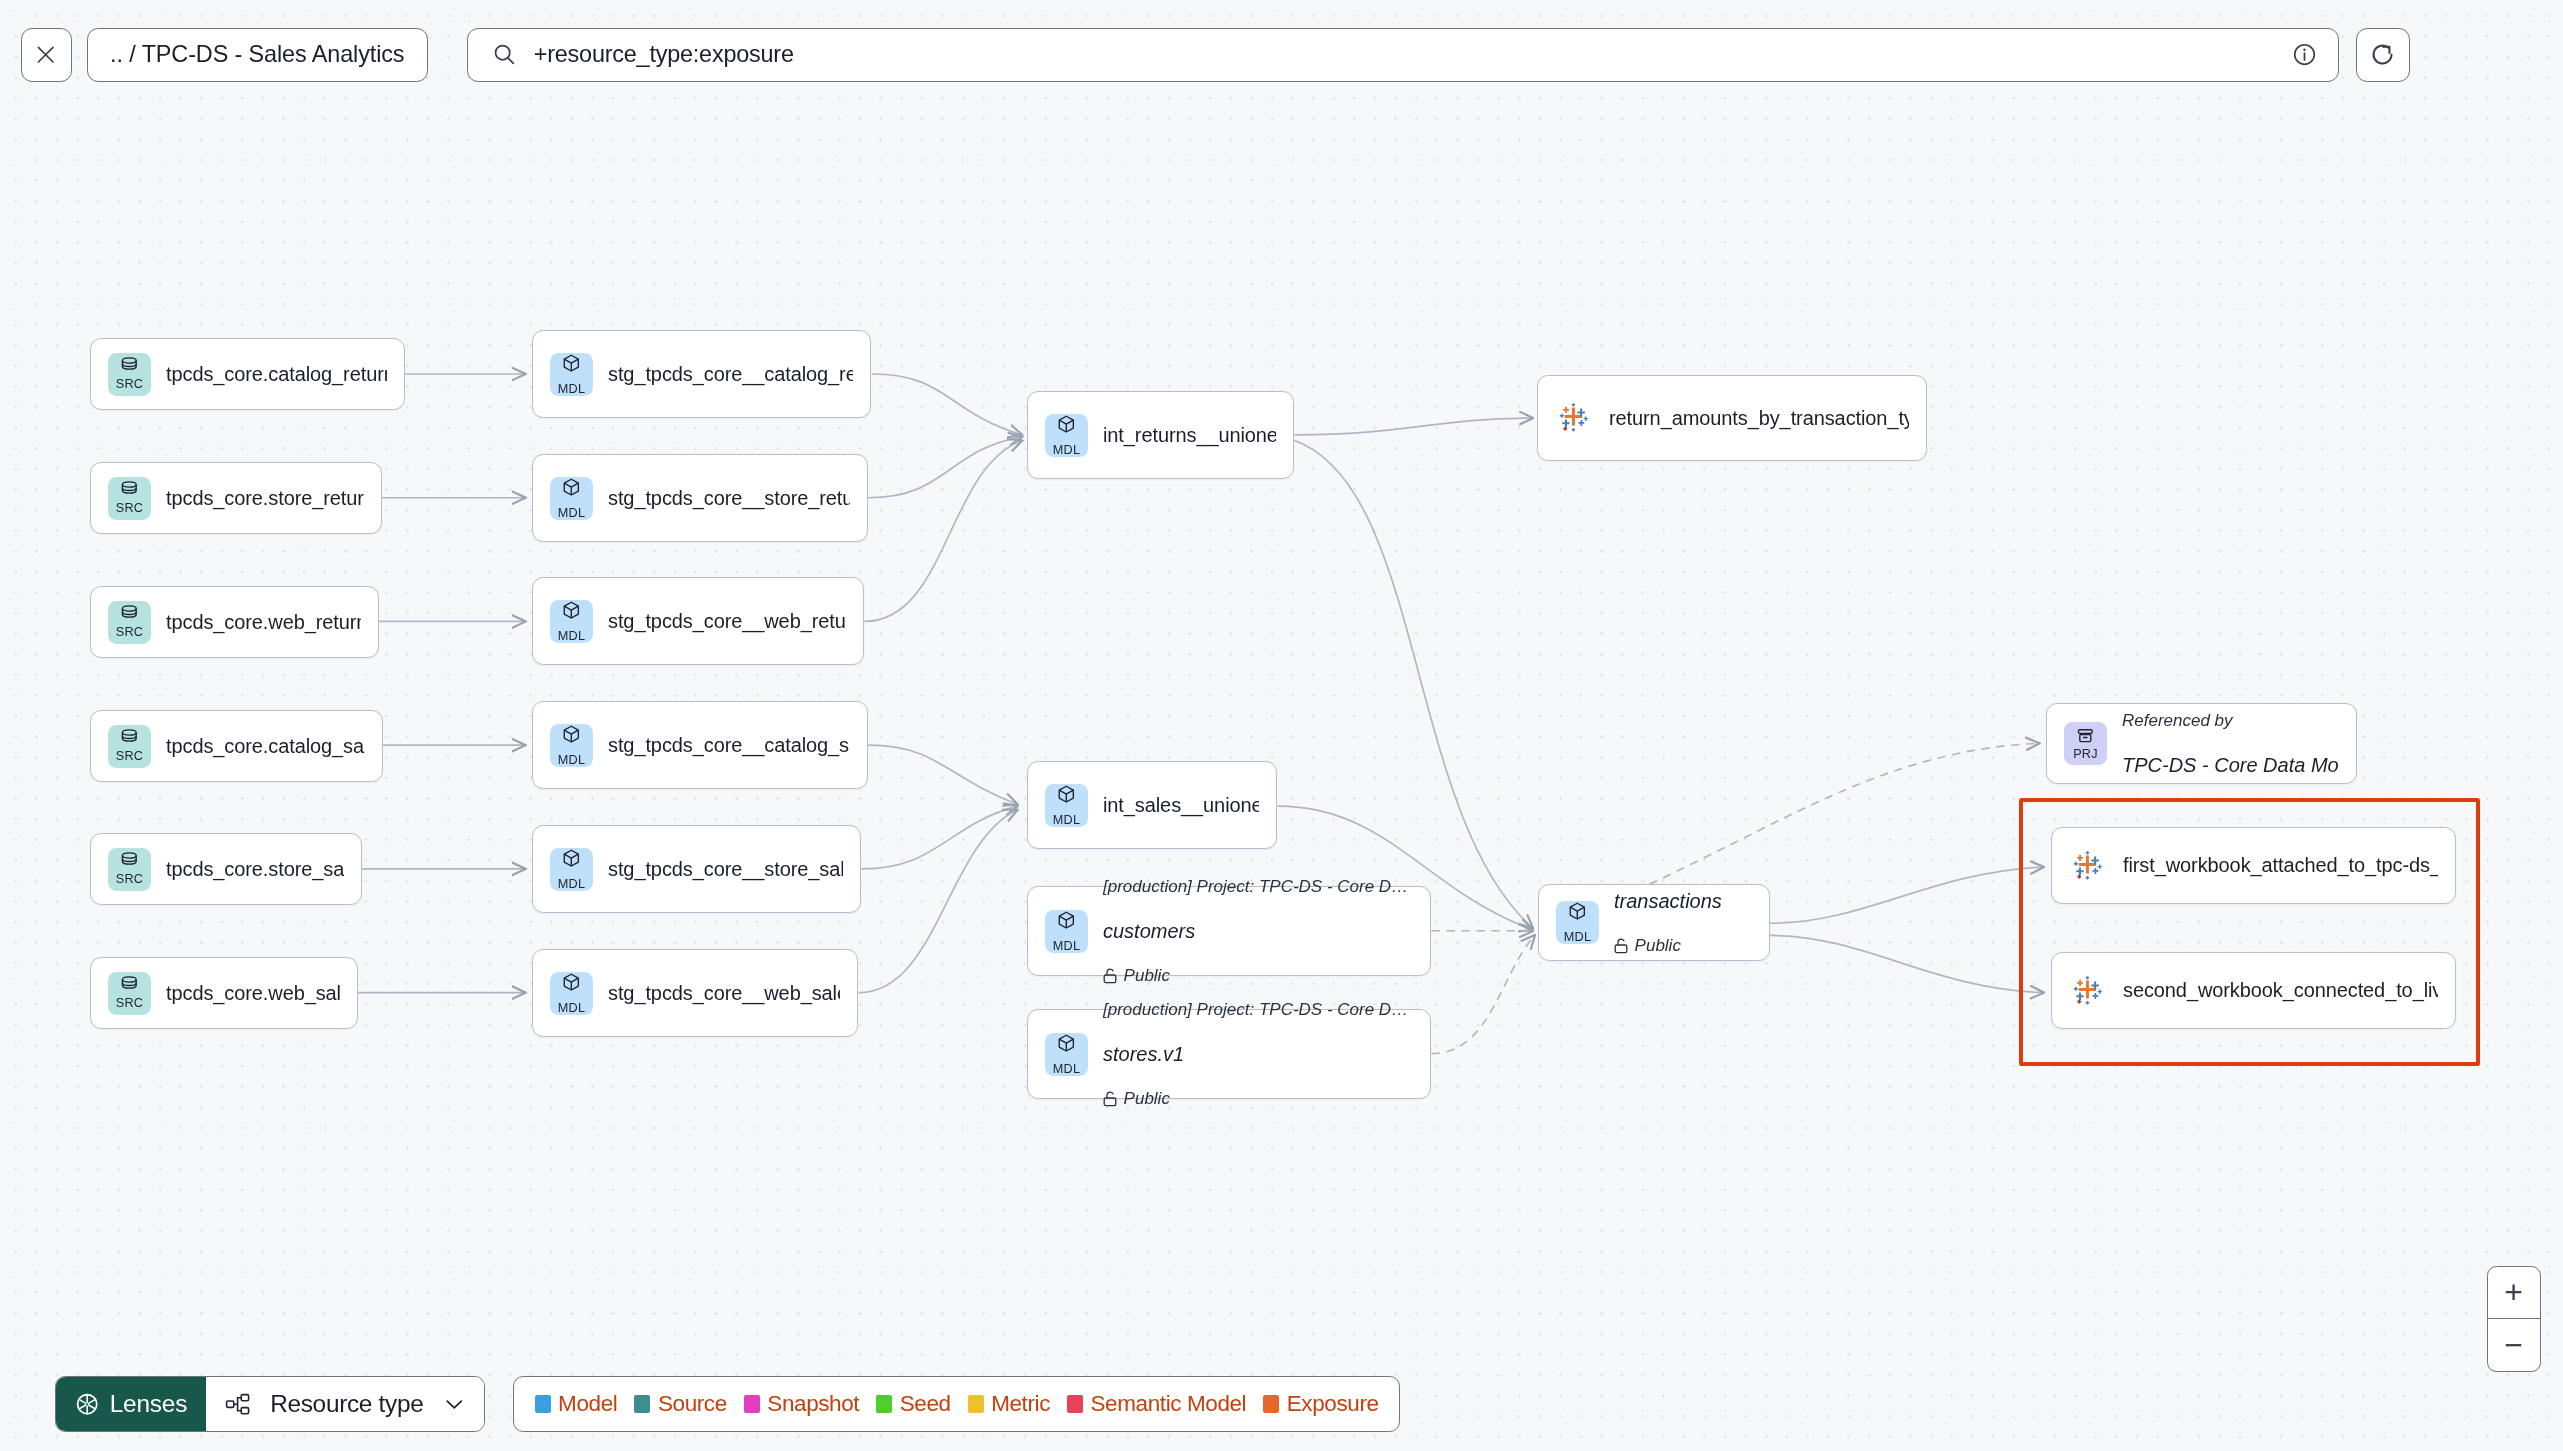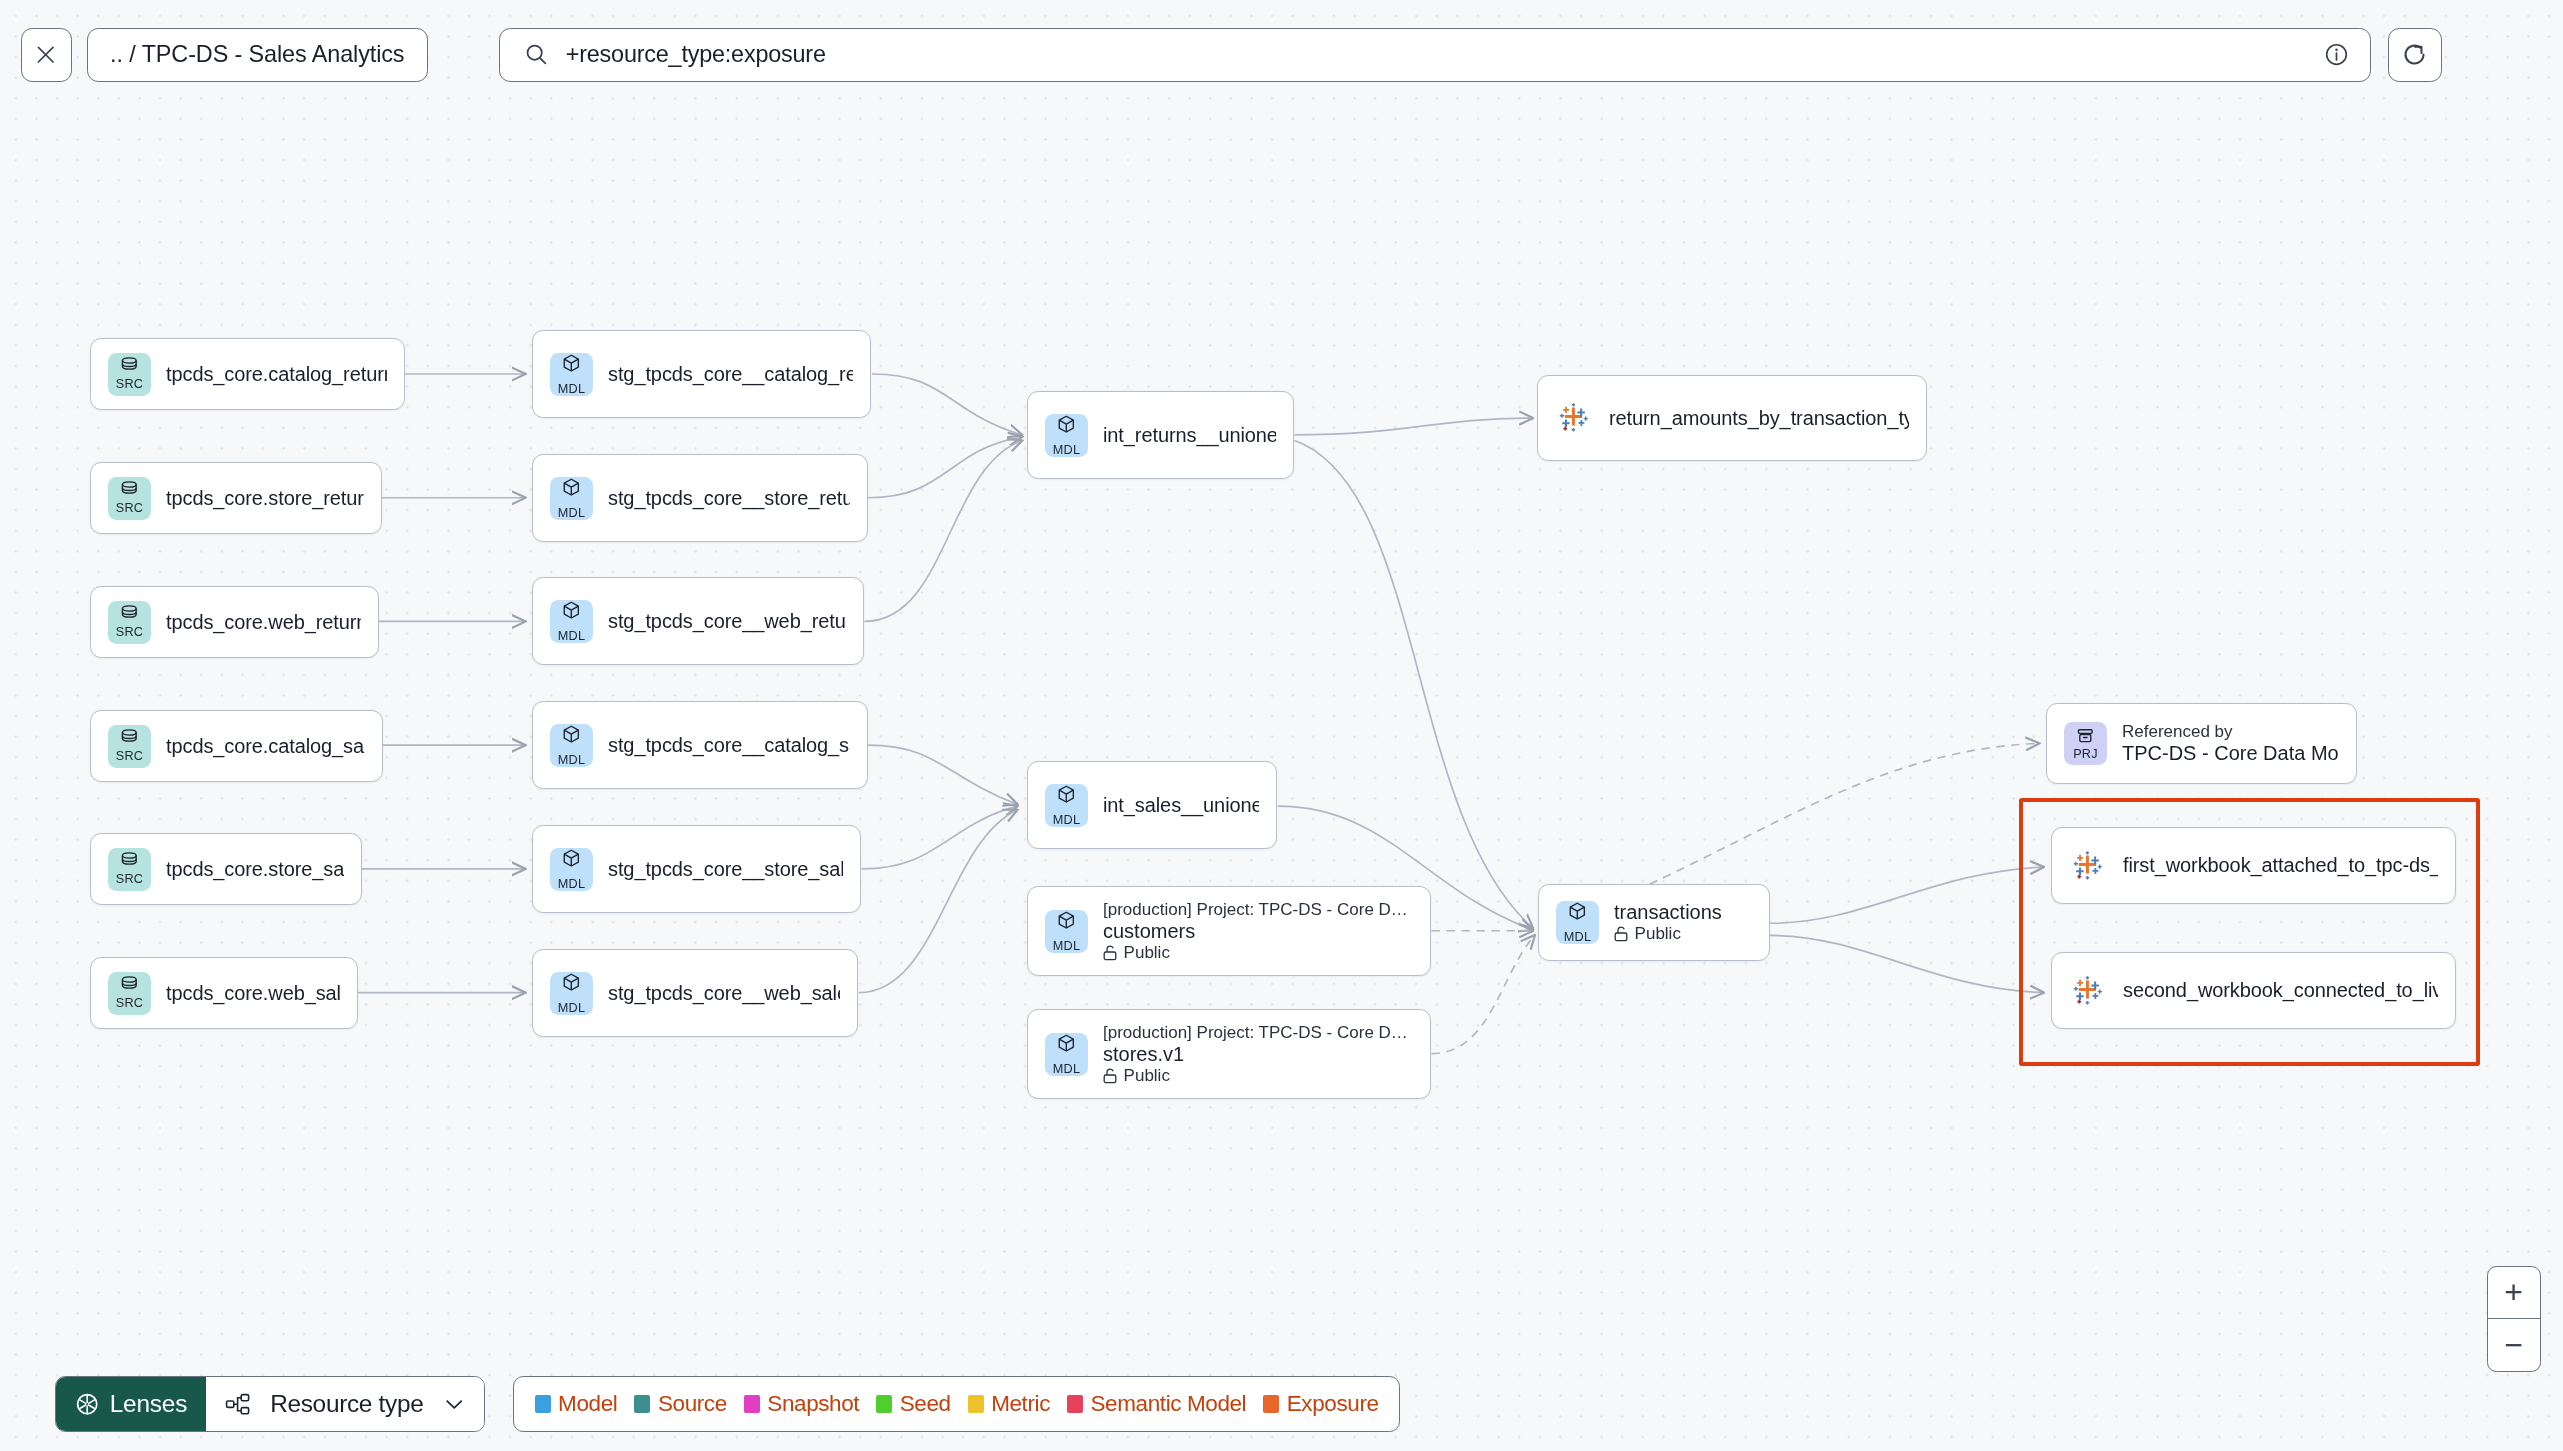--- a/index.html
+++ b/index.html
@@ -39,21 +39,21 @@
   .close-btn { width: 51px; height: 54px; margin-right: 15px; }
   .breadcrumb {
     height: 54px;
     padding: 0 22.5px;
     font-size: 23.4px;
     color: #1a1f2b;
     letter-spacing: -0.1px;
     white-space: nowrap;
   }
   .search-wrap {
-    margin-left: 71px;
+    margin-left: 39px;
     width: 1872px; height: 54px;
     background: #fff;
     border: 1.5px solid #6b7280;
     border-radius: 11.2px;
     display: flex; align-items: center;
     padding: 0 20.6px 0 24.4px;
   }
   .search-icon { width: 24.4px; height: 24.4px; flex: none; margin-right: 17px; }
   .search-value {
     flex: 1;
@@ -99,21 +99,21 @@
   .badge-prj { background: #cfd0f5; }
   .badge-tab { background: transparent; width: 37px; margin-right: 17px; }
 
   .nlabel {
     font-size: 20px;
     color: #1a1f2b;
     letter-spacing: -0.1px;
     white-space: nowrap;
     overflow: hidden;
   }
-  .ntext { display: flex; flex-direction: column; gap: 0; overflow: hidden; }
+  .ntext { display: flex; flex-direction: column; gap: 23px; overflow: hidden; font-style: italic; }
   .nsub {
     font-size: 17px; color: #2b313c; white-space: nowrap;
     overflow: hidden; text-overflow: ellipsis; max-width: 187px;
   }
   .nmain { font-size: 20px; color: #1a1f2b; white-space: nowrap; }
   .nmeta {
     font-size: 17px; color: #2b313c;
     display: flex; align-items: center; gap: 6.6px; white-space: nowrap;
   }
   .lock-icon { width: 14px; height: 16px; flex: none; }

